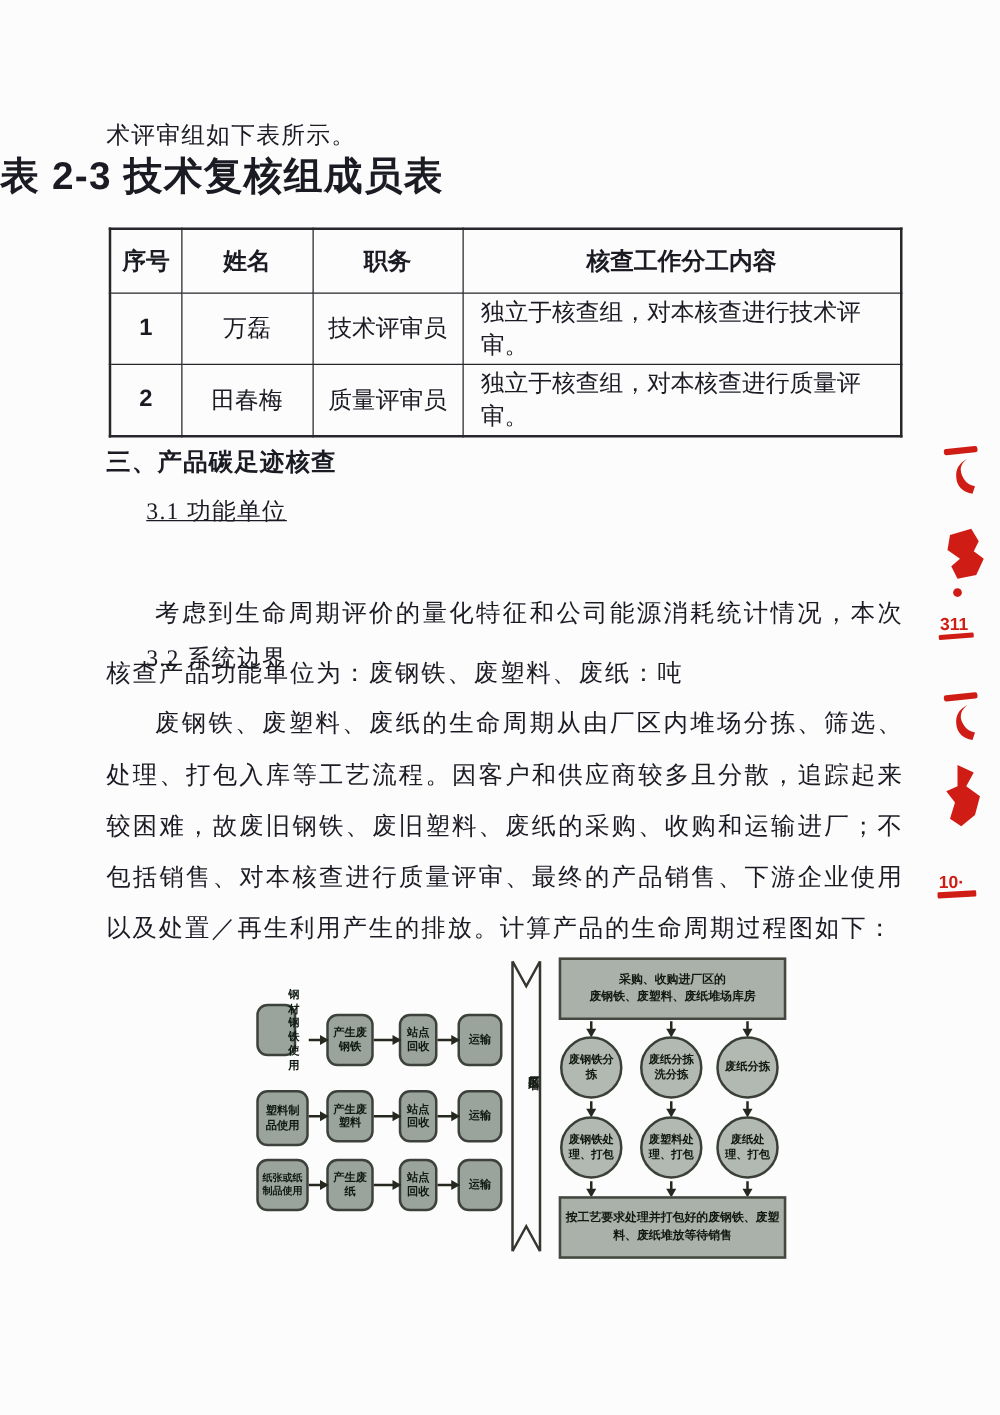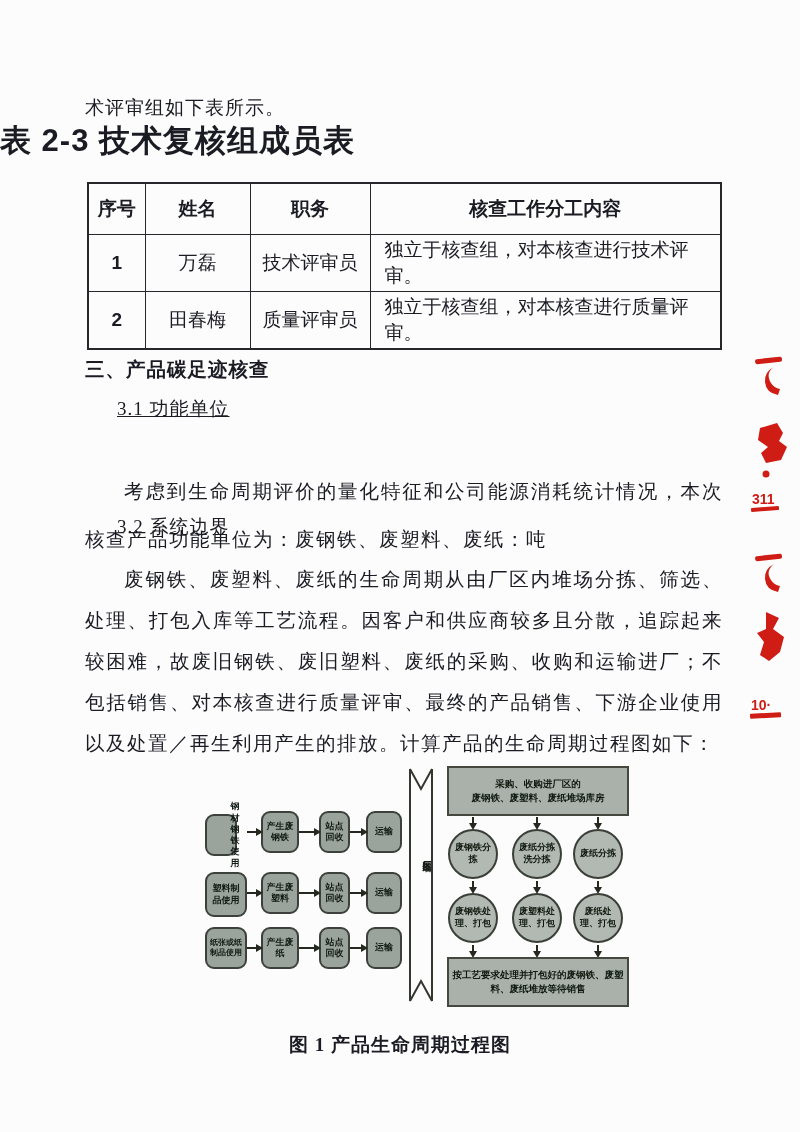--- a/index.html
+++ b/index.html
@@ -95,21 +95,21 @@
     </table>
 
   <div class="abs sec-head">三、产品碳足迹核查</div>
   <div class="abs sub-head" style="top:396px;text-decoration:underline;">3.1 功能单位</div>
   <p class="abs para para1">考虑到生命周期评价的量化特征和公司能源消耗统计情况，本次核查产品功能单位为：废钢铁、废塑料、废纸：吨</p>
   <div class="abs sub-head" style="top:514px;">3.2 系统边界</div>
   <p class="abs para para2">废钢铁、废塑料、废纸的生命周期从由厂区内堆场分拣、筛选、处理、打包入库等工艺流程。因客户和供应商较多且分散，追踪起来较困难，故废旧钢铁、废旧塑料、废纸的采购、收购和运输进厂；不包括销售、对本核查进行质量评审、最终的产品销售、下游企业使用以及处置／再生利用产生的排放。计算产品的生命周期过程图如下：</p>
 
   <div class="abs diagram">
 
-    <div class="dbox" style="left:10px; top:59px; width:24px; height:42px;padding-left:28px;">钢材钢
+    <div class="dbox" style="left:10px; top:48px; width:24px; height:42px;padding-left:28px;">钢材钢
 铁使用</div>
     <div class="dbox" style="left:66px; top:56px; width:38px; height:42px;">产生废
 钢铁</div>
     <div class="dbox" style="left:124px; top:56px; width:31px; height:42px;">站点
 回收</div>
     <div class="dbox" style="left:171px; top:56px; width:36px; height:42px;">运输</div>
     <div class="harrow" style="left:52px; top:76px; width:14px;"></div>
     <div class="harrow" style="left:104px; top:76px; width:20px;"></div>
     <div class="harrow" style="left:155px; top:76px; width:16px;"></div>
 
@@ -165,21 +165,20 @@
 理、打包</div>
 
     <div class="varrow" style="left:277px; top:190px; height:11px;"></div>
     <div class="varrow" style="left:341px; top:190px; height:11px;"></div>
     <div class="varrow" style="left:402px; top:190px; height:11px;"></div>
 
     <div class="bigbox" style="left:252px; top:202px; width:182px; height:50px;">按工艺要求处理并打包好的废钢铁、废塑
 料、废纸堆放等待销售</div>
   </div>
 
-  <div class="abs caption">图 1 产品生命周期过程图</div>
 
   <svg class="abs stamps" width="60" height="380" viewBox="0 0 60 380">
     <g fill="#cf1d15">
       <rect x="15" y="8" width="27" height="5" rx="2" transform="rotate(-6 28 10)"></rect>
       <path d="M34,17 q-9,6 -3,16 q3,5 9,6 l-2,6 q-12,-2 -13,-13 q-1,-10 9,-15 z"></path>
       <path d="M20,78 l17,-5 l6,10 l-4,8 l8,6 l-6,13 l-15,3 l-5,-10 l7,-6 l-10,-7 z"></path>
       <circle cx="26" cy="124" r="3.5"></circle>
       <text class="stamp-digits" x="12" y="154" font-size="14">311</text>
       <rect x="11" y="157" width="28" height="4" rx="1" transform="rotate(-4 25 159)"></rect>
     </g>

